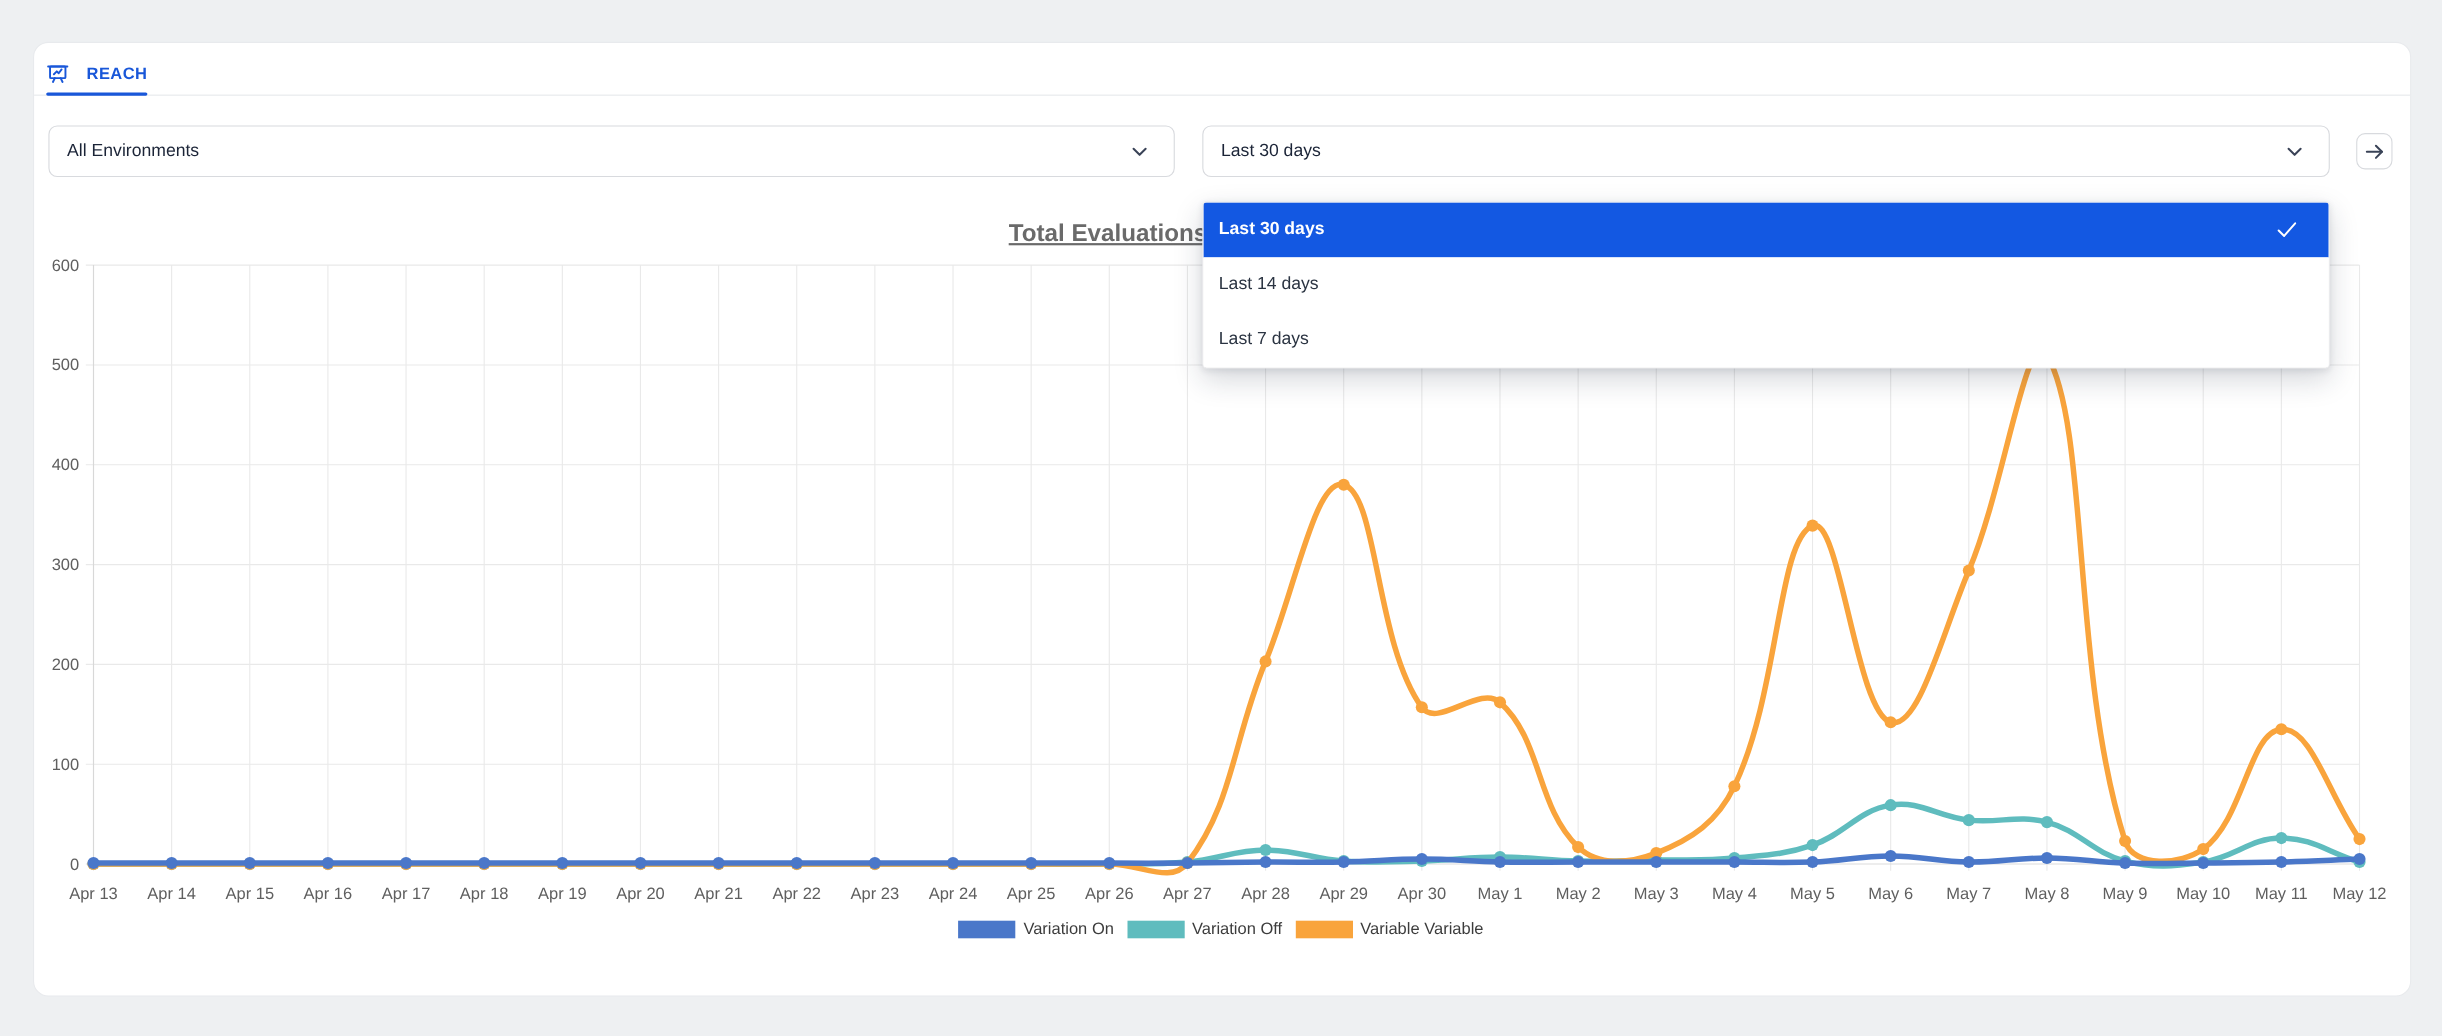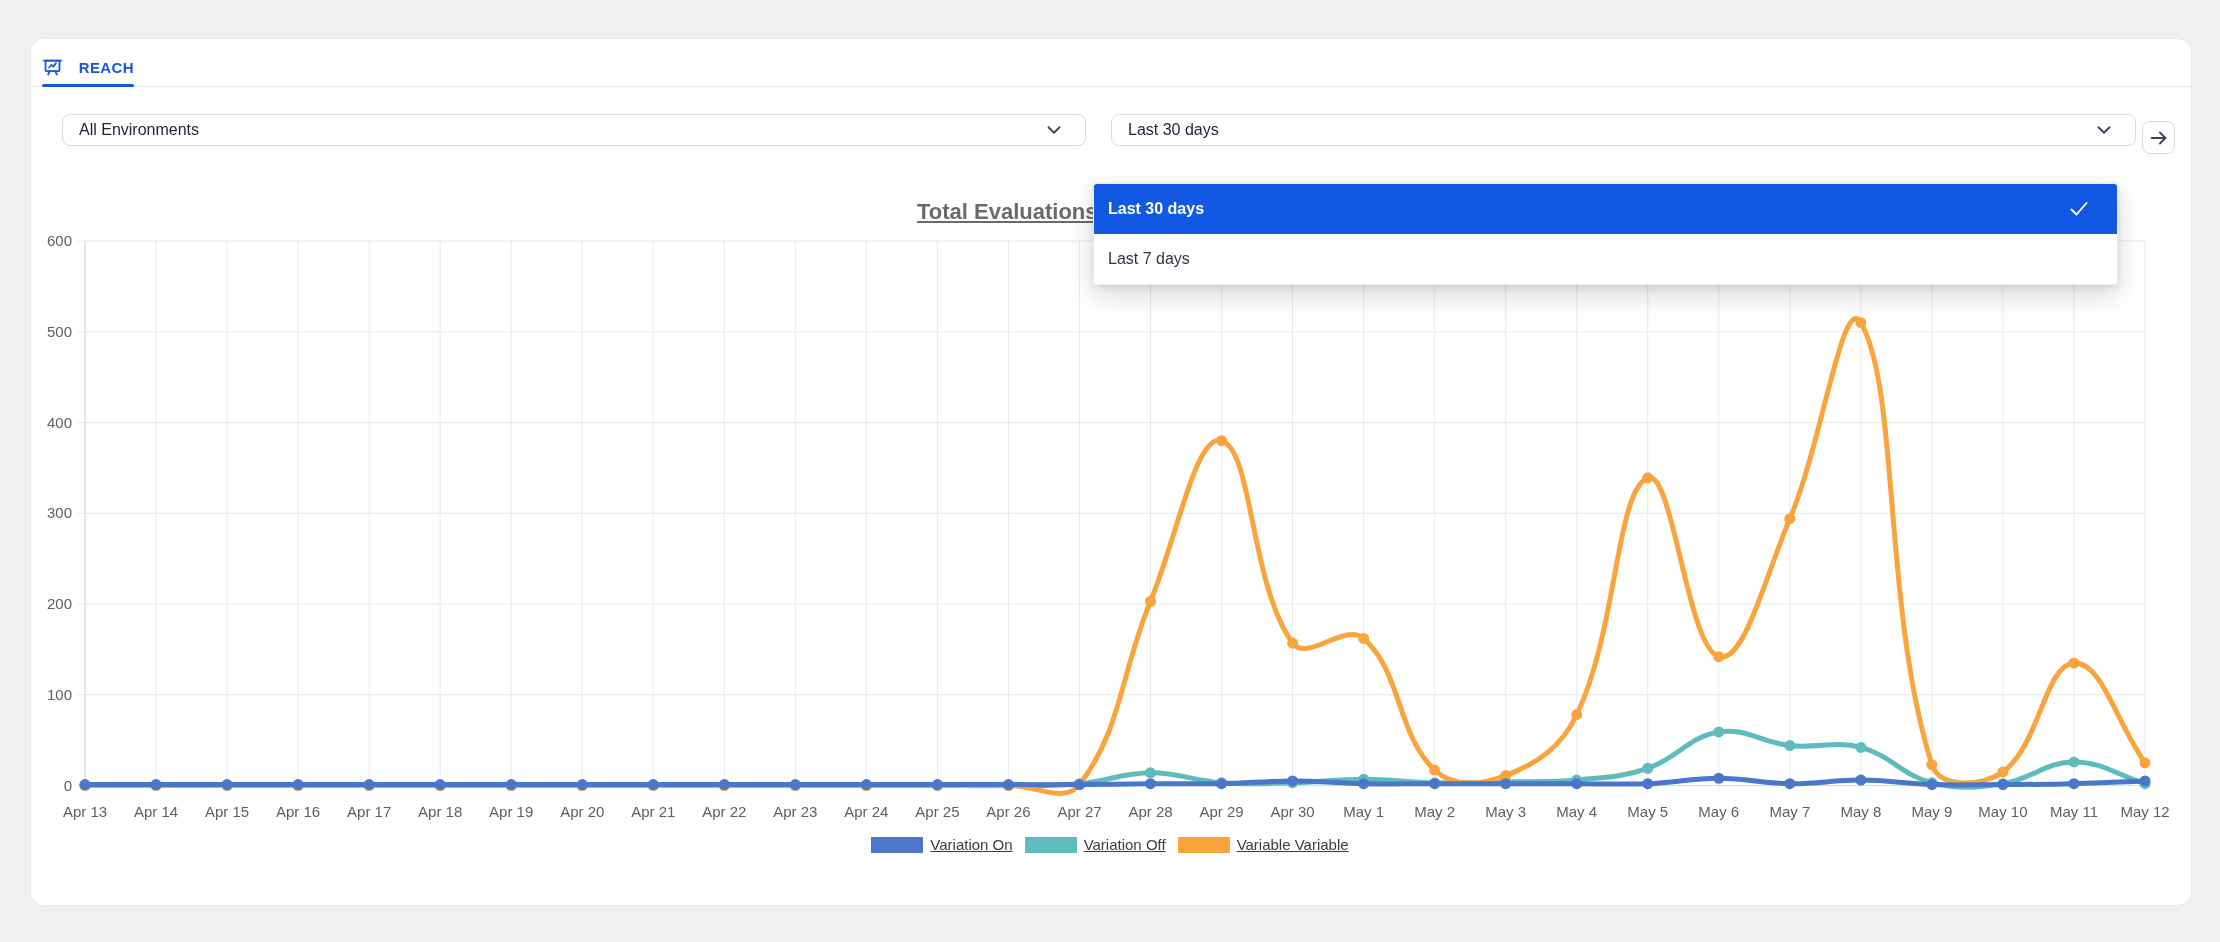--- a/index.html
+++ b/index.html
@@ -13,23 +13,23 @@
   
   .tab { position:absolute; left:42px; top:50px; width:92px; height:34px;
     display:flex; align-items:center; justify-content:space-between; gap:8px; cursor:pointer; z-index:3; }
   .tab-label { font-size:15px; font-weight:bold; letter-spacing:.4px; color:#1957d9; }
   .tab-underline { position:absolute; left:42px; top:84px; width:92px; height:3px;
     background:#1957d9; border-radius:2px; z-index:3; }
   .tab-divider { position:absolute; left:31px; top:86px; width:2160px; height:1px;
     background:#e6e8eb; z-index:2; }
 
   
-  .select { position:absolute; top:114px; height:32px; background:#fff;
+  .select { position:absolute; top:114px; height:47px; background:#fff;
     border:1px solid #d8dade; border-radius:8px; display:flex; align-items:center;
-    padding:0 20px 0 16px; cursor:pointer; z-index:4;margin-left:18px; }
+    padding:0 20px 0 16px; cursor:pointer; z-index:4; }
   .select-env { left:44px; width:1024px; }
   .select-date { left:1093px; width:1025px; }
   .select-value { font-size:16px; color:#1b2437; flex:1 1 auto; }
   .chev { width:22px; height:22px; flex:0 0 auto; }
 
   .next-btn { position:absolute; left:2142px; top:121px; width:33px; height:33px;
     background:#fff; border:1px solid #d8dade; border-radius:8px;
     display:flex; align-items:center; justify-content:center; cursor:pointer; z-index:4; }
 
   
@@ -46,21 +46,21 @@
   .menu-item.selected { background:#1358e2; color:#ffffff; font-weight:bold; }
   .menu-item .mi-label { flex:1 1 auto; }
   .check { width:24px; height:24px; flex:0 0 auto; }
 
   
   .chart-svg { position:absolute; left:0; top:0; width:2220px; height:942px; z-index:1; }
   .legend { position:absolute; left:0; top:836px; width:2220px; display:flex;
     justify-content:center; align-items:center; gap:12px; z-index:3; }
   .legend-item { display:flex; align-items:center; gap:7px; cursor:pointer; }
   .legend-swatch { width:52px; height:16px; display:inline-block; }
-  .legend-label { font-size:15px; color:#3c3c3c;text-decoration:underline; }
+  .legend-label { font-size:15px; color:#3c3c3c; }
 </style>
 </head>
 <body>
 
 <div class="page">
 
   <div class="card"></div>
 
   <svg class="chart-svg" id="chartSvg" viewBox="0 0 2220 942">
       <g>
@@ -281,20 +281,23 @@
   </div>
 
   <div class="menu" id="dateMenu">
       <div class="menu-item selected">
         <span class="mi-label">Last 30 days</span>
         <svg class="check" viewBox="0 0 24 24" fill="none" stroke="#ffffff" stroke-width="1.8" stroke-linecap="round" stroke-linejoin="round">
           <path d="M4.5 12.5l5 5L19.5 6"></path>
         </svg>
       </div>
       <div class="menu-item">
+        <span class="mi-label">Last 14 days</span>
+      </div>
+      <div class="menu-item">
         <span class="mi-label">Last 7 days</span>
       </div>
     </div>
 
   <div class="legend" id="legend">
       <span class="legend-item">
         <span class="legend-swatch" style="background: rgb(74, 119, 201);"></span>
         <span class="legend-label">Variation On</span>
       </span>
       <span class="legend-item">

